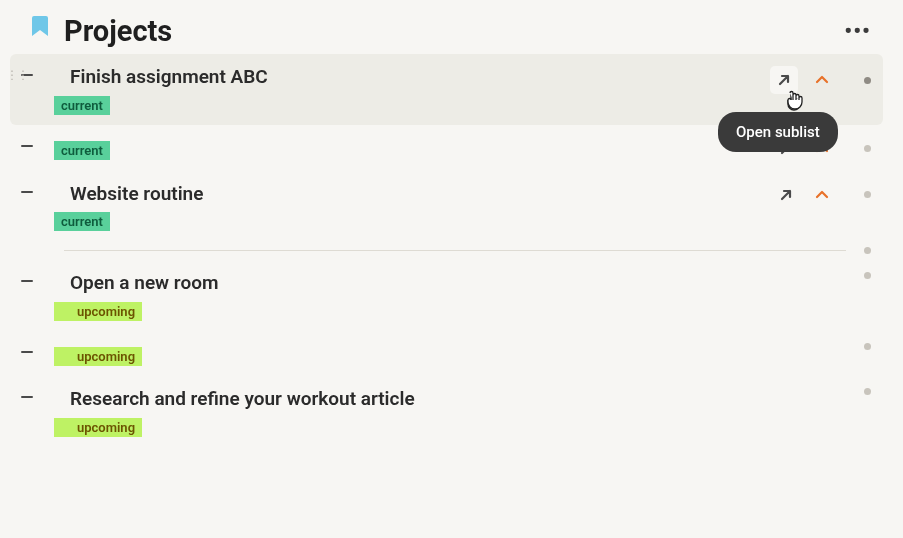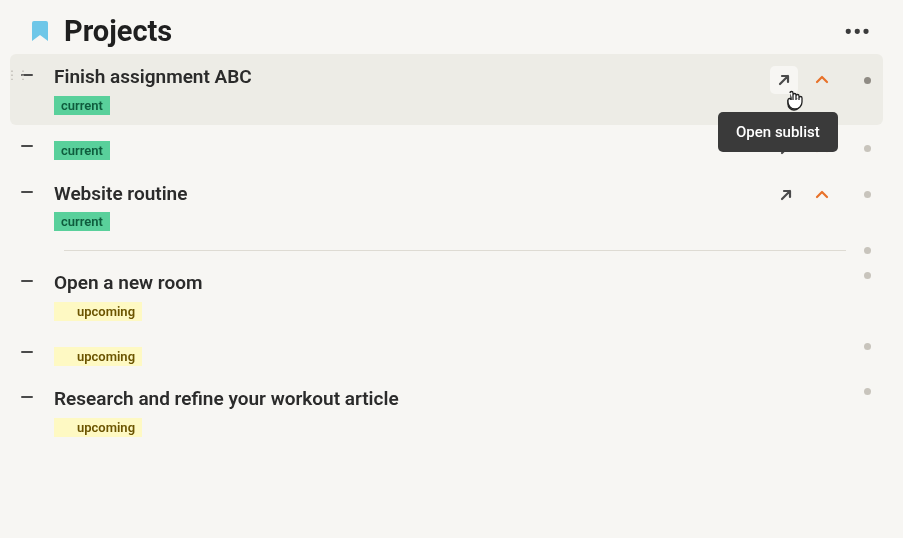--- a/index.html
+++ b/index.html
@@ -6,21 +6,21 @@
   body {
     font-family: -apple-system, BlinkMacSystemFont, "Segoe UI", Roboto, "Helvetica Neue", Arial, sans-serif;
     background: #f7f6f3;
     width: 903px;
     height: 538px;
     overflow: hidden;
     color: #2b2b2b;
   }
   .header {
     display: flex;
-    align-items: center;
+    align-items: flex-start;
     padding: 14px 24px 6px 30px;
   }
   .bookmark-icon {
     width: 20px;
     height: 24px;
     margin-right: 14px;
     display: flex;
     align-items: center;
     justify-content: center;
   }
@@ -73,35 +73,36 @@
   .collapse-toggle svg { display:block; }
   .item-main {
     flex: 1;
     min-width: 0;
   }
   .item-title {
     font-size: 19px;
     font-weight: 600;
     color: #2b2b2b;
     line-height: 1.35;
+    margin-left: 16px;
   }
   .tag {
     display: inline-block;
     margin-top: 6px;
     padding: 2px 7px 2px 7px;
     border-radius: 0;
     font-size: 13px;
     font-weight: 600;
   }
   .tag-current {
     background: #59d09b;
     color: #0e5c3d;
   }
   .tag-upcoming {
-    background: #fef9c3;
+    background: #bef264;
     color: #6b5400;
     padding-left: 23px;
   }
   .item-actions {
     display: flex;
     align-items: center;
     gap: 12px;
     margin-top: 2px;
     margin-left: 10px;
   }
@@ -140,21 +141,21 @@
   .right-dot.darker { background: #8f8b84; }
   .tooltip {
     position: absolute;
     top: 112px;
     left: 718px;
     background: #3a3a3a;
     color: #fff;
     font-size: 15px;
     font-weight: 500;
     padding: 11px 18px;
-    border-radius: 5px;
+    border-radius: 18px;
     white-space: nowrap;
     pointer-events: none;
     z-index: 20;
   }
   .cursor-pointer {
     position: absolute;
     top: 90px;
     left: 783px;
     z-index: 10;
     pointer-events: none;

